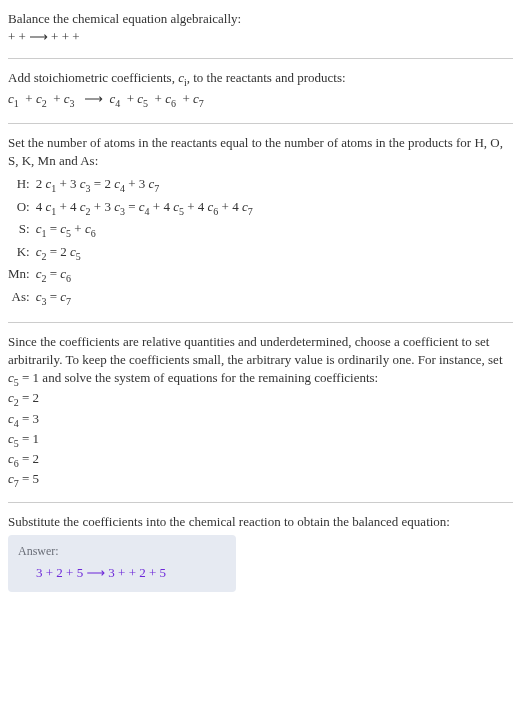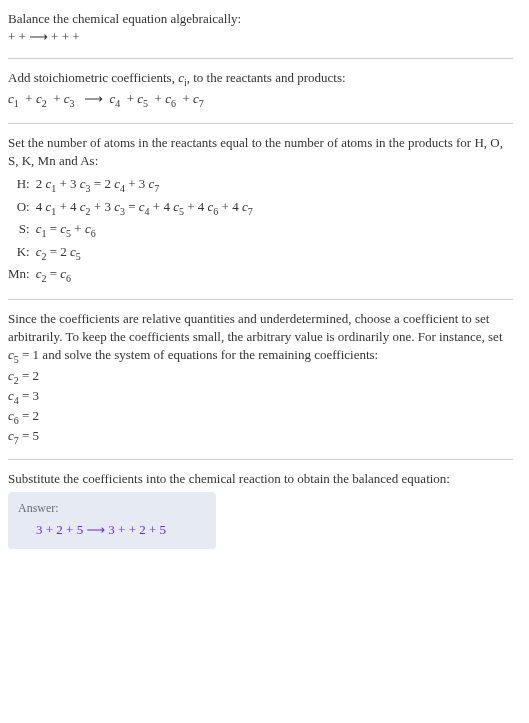--- a/index.html
+++ b/index.html
@@ -39,21 +39,21 @@
     padding-right: 6px;
   }
   .coef-list div {
     padding: 0;
     line-height: 1.35;
   }
   .answer-box {
     background: #e6eaf2;
     border-radius: 4px;
     padding: 8px 10px 10px 10px;
-    width: 208px;
+    width: 228px;
     box-sizing: border-box;
     margin-top: 4px;
   }
   .answer-label {
     color: #6a6e78;
     font-size: 12px;
     margin-bottom: 4px;
   }
   .answer-eq {
     color: #6d28d9;
@@ -102,31 +102,36 @@
         <td><span class="sub">c</span><sub>1</sub> = <span class="sub">c</span><sub>5</sub> + <span class="sub">c</span><sub>6</sub></td>
       </tr>
       <tr>
         <td class="lbl">K:</td>
         <td><span class="sub">c</span><sub>2</sub> = 2 <span class="sub">c</span><sub>5</sub></td>
       </tr>
       <tr>
         <td class="lbl">Mn:</td>
         <td><span class="sub">c</span><sub>2</sub> = <span class="sub">c</span><sub>6</sub></td>
       </tr>
+      <tr>
+        <td class="lbl">As:</td>
+        <td><span class="sub">c</span><sub>3</sub> = <span class="sub">c</span><sub>7</sub></td>
+      </tr>
     </tbody>
       </table>
   </div>
 
   <hr class="sep">
 
   <div class="section">
     <div>Since the coefficients are relative quantities and underdetermined, choose a coefficient to set arbitrarily. To keep the coefficients small, the arbitrary value is ordinarily one. For instance, set <span class="sub">c</span><sub>5</sub> = 1 and solve the system of equations for the remaining coefficients:</div>
     <div class="coef-list">
       <div><span class="sub">c</span><sub>2</sub> = 2</div>
       <div><span class="sub">c</span><sub>4</sub> = 3</div>
+      <div><span class="sub">c</span><sub>5</sub> = 1</div>
       <div><span class="sub">c</span><sub>6</sub> = 2</div>
       <div><span class="sub">c</span><sub>7</sub> = 5</div>
     </div>
   </div>
 
   <hr class="sep">
 
   <div class="section">
     <div>Substitute the coefficients into the chemical reaction to obtain the balanced equation:</div>
     <div class="answer-box">

